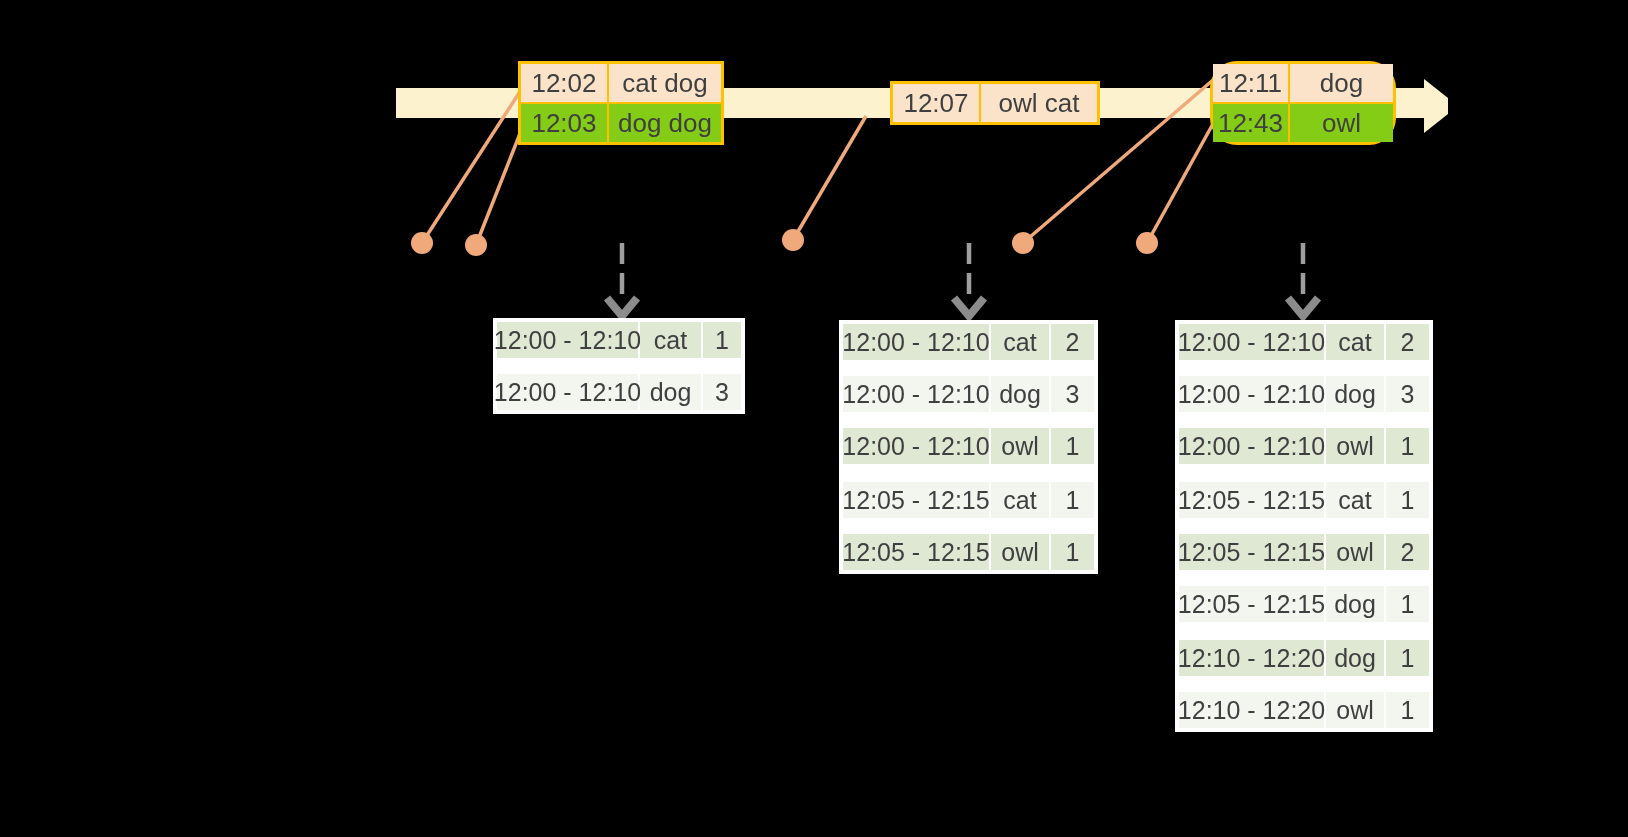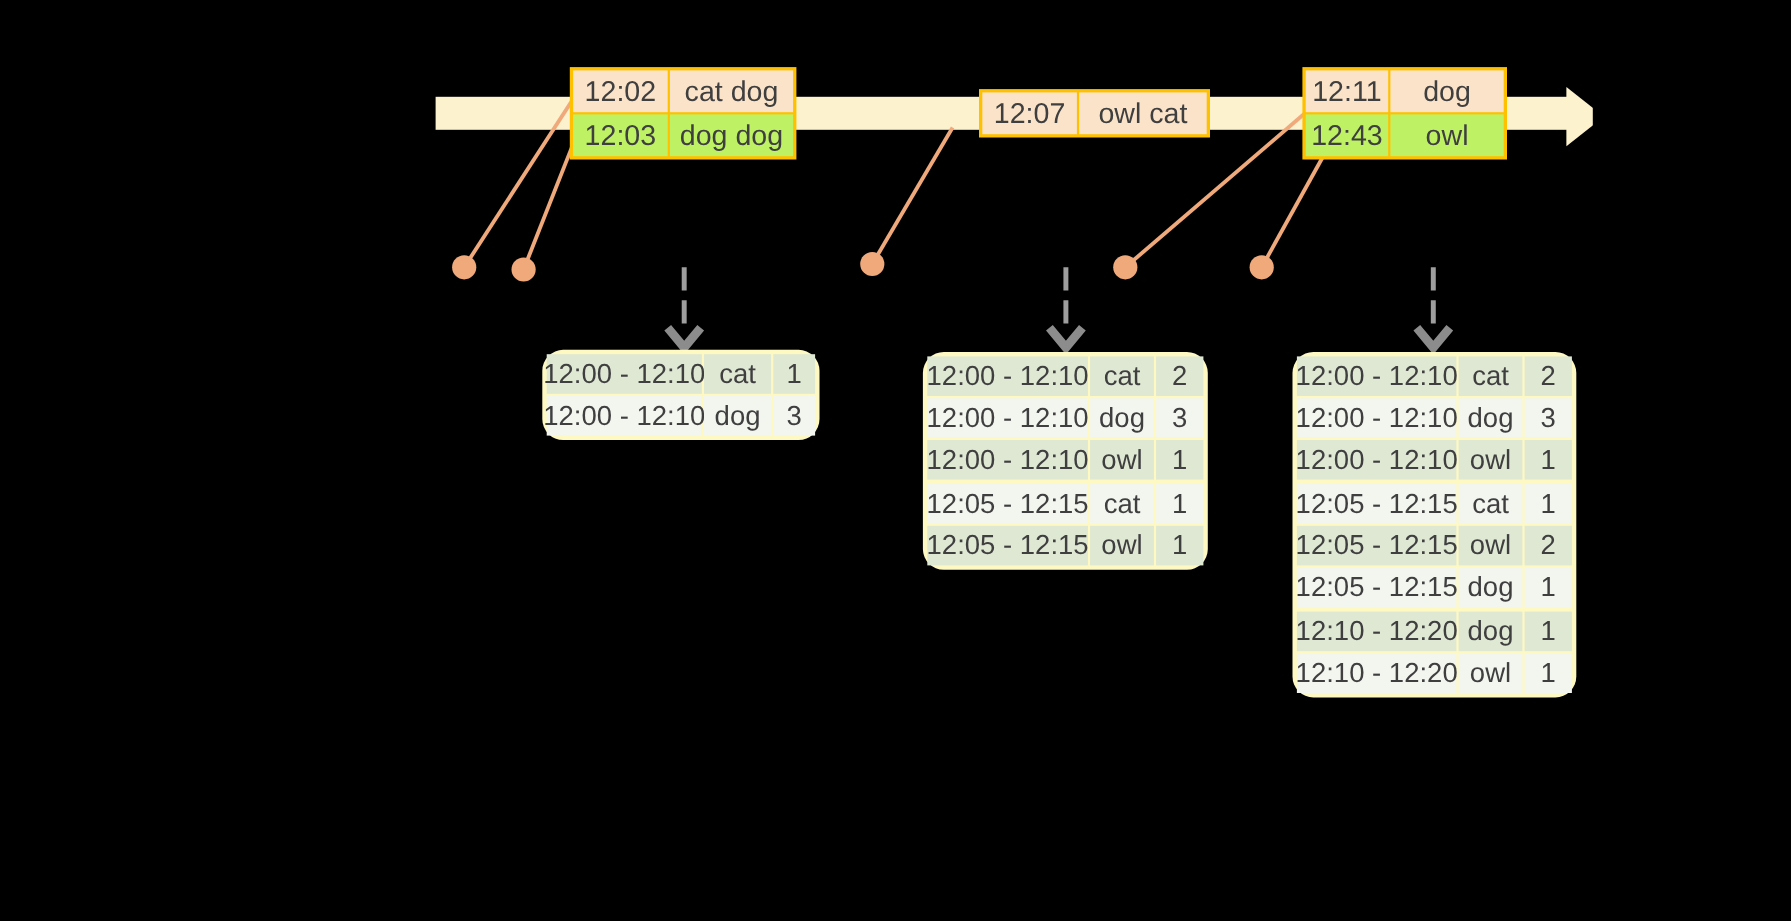--- a/index.html
+++ b/index.html
@@ -13,24 +13,24 @@
 
   
   .etable{position:absolute;z-index:3;background:#FFC000;padding:3px;display:flex;flex-direction:column;gap:2px;}
   .erow{display:grid;column-gap:2px;}
   .cols-e1{grid-template-columns:86px 112px;}
   .cols-e2{grid-template-columns:86px 116px;}
   .cols-e3{grid-template-columns:75px 103px;}
   .ecell{height:38px;display:flex;align-items:center;justify-content:center;
          font-size:26px;white-space:nowrap;}
   .peach{background:#FAE3C8;}
-  .cream{background:#bef264;}
+  .cream{background:#84cc16;}
 
   
-  .gtable{position:absolute;z-index:3;background:#fef9c3;padding:4px;display:flex;flex-direction:column;gap:2px;border-radius:19px;}
+  .gtable{position:absolute;z-index:3;background:#ffffff;padding:4px;display:flex;flex-direction:column;gap:16px;}
   .grow{display:grid;column-gap:2px;}
   .cols-a{grid-template-columns:141px 61px 38px;}
   .cols-b{grid-template-columns:146px 58px 43px;}
   .cols-c{grid-template-columns:145px 58px 43px;}
   .gcell{height:36px;display:flex;align-items:center;justify-content:center;
          font-size:25px;white-space:nowrap;}
   .grow:nth-child(odd) .gcell{background:#DEE8D3;}
   .grow:nth-child(even) .gcell{background:#F2F6EE;}
   .group-start{margin-top:2px;}
 </style>
@@ -78,21 +78,21 @@
     </div>
   </div>
 
   <div class="etable" style="left:890px;top:81px;">
     <div class="erow cols-e2">
       <div class="ecell peach">12:07</div>
       <div class="ecell peach">owl cat</div>
     </div>
   </div>
 
-  <div class="etable" style="left:1184px;top:61px;">
+  <div class="etable" style="left:1210px;top:61px;border-radius:27px;">
     <div class="erow cols-e3">
       <div class="ecell peach">12:11</div>
       <div class="ecell peach">dog</div>
     </div>
     <div class="erow cols-e3">
       <div class="ecell cream">12:43</div>
       <div class="ecell cream">owl</div>
     </div>
   </div>
 

